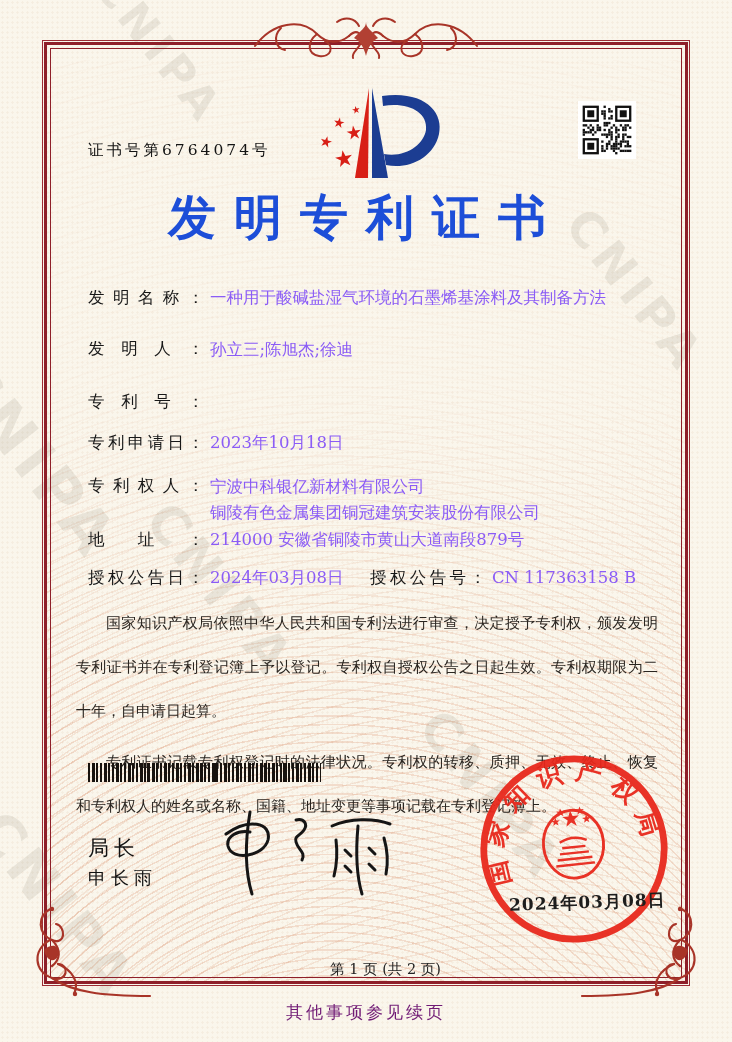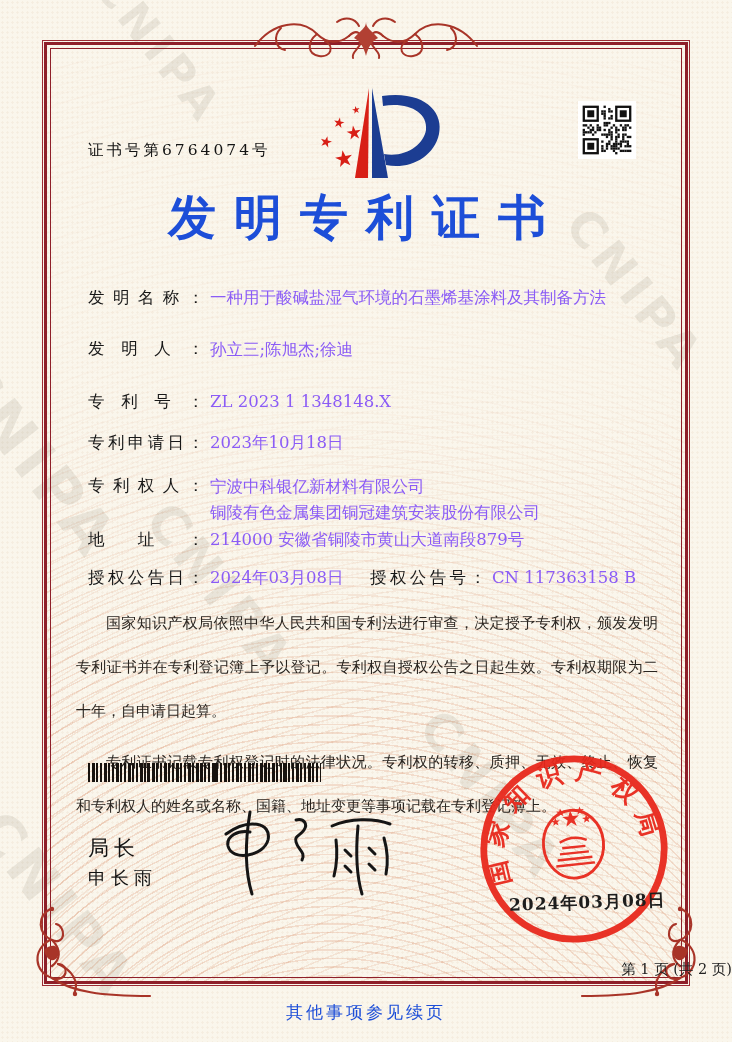--- a/index.html
+++ b/index.html
@@ -48,23 +48,23 @@
       repeating-linear-gradient(90deg,transparent 0 8px,#17120e 8px 9px,transparent 9px 17px);}
   .sig-title{position:absolute;left:88px;top:834px;z-index:4;font-family:"DejaVu Sans",sans-serif;
              font-size:21px;letter-spacing:5px;color:#111;}
   .sig-name{position:absolute;left:88px;top:866px;z-index:4;font-family:"DejaVu Sans",sans-serif;
             font-size:18px;letter-spacing:5px;color:#111;}
   .sig-svg{position:absolute;left:198px;top:798px;width:205px;height:100px;z-index:4;}
   .seal{position:absolute;left:477px;top:752px;width:194px;height:194px;z-index:4;
         transform:rotate(-6deg);opacity:.94;}
   .seal-date{position:absolute;left:509px;top:891px;z-index:5;font-size:17px;font-weight:bold;
              color:#1d1d1d;letter-spacing:1px;transform:rotate(-2deg);}
-  .pageno{position:absolute;left:0;right:0;top:960px;z-index:3;text-align:right;font-size:14.5px;color:#222;margin-left:39px;}
+  .pageno{position:absolute;left:0;right:0;top:960px;z-index:3;text-align:center;font-size:14.5px;color:#222;margin-left:39px;}
   .footnote{position:absolute;left:0;right:0;top:1001px;z-index:3;text-align:center;
-            font-size:17px;letter-spacing:3px;color:#1d4ed8;}
+            font-size:17px;letter-spacing:3px;color:#701a75;}
 </style>
 </head>
 <body>
 
 <div class="page">
   <div class="texture"></div>
   <div class="waves"></div>
 
   <span class="wm" style="left:70px;top:22px;font-size:44px;">CNIPA</span>
   <span class="wm" style="left:540px;top:262px;font-size:48px;">CNIPA</span>
@@ -292,21 +292,20 @@
       <div>孙立三;陈旭杰;徐迪</div>
     </span>
   </div>
   <div class="row" style="top:390px;">
     <span class="lbl jchars">
         <span>专</span>
         <span>利</span>
         <span>号</span>
         <span>：</span>
       </span>
-    <span class="val">ZL 2023 1 1348148.X</span>
   </div>
   <div class="row" style="top:431px;">
     <span class="lbl jchars">
         <span>专</span>
         <span>利</span>
         <span>申</span>
         <span>请</span>
         <span>日</span>
         <span>：</span>
       </span>

